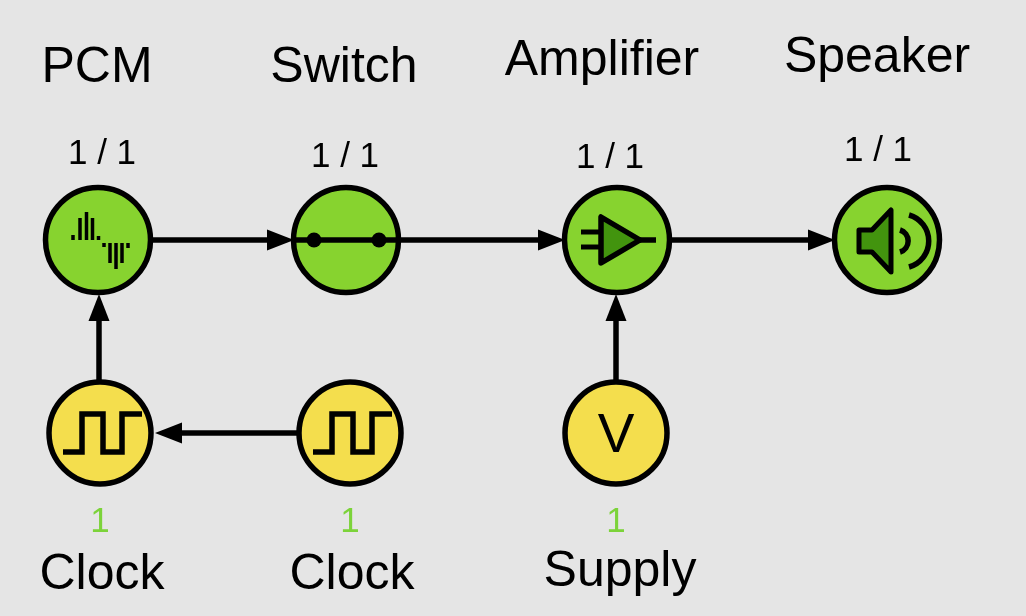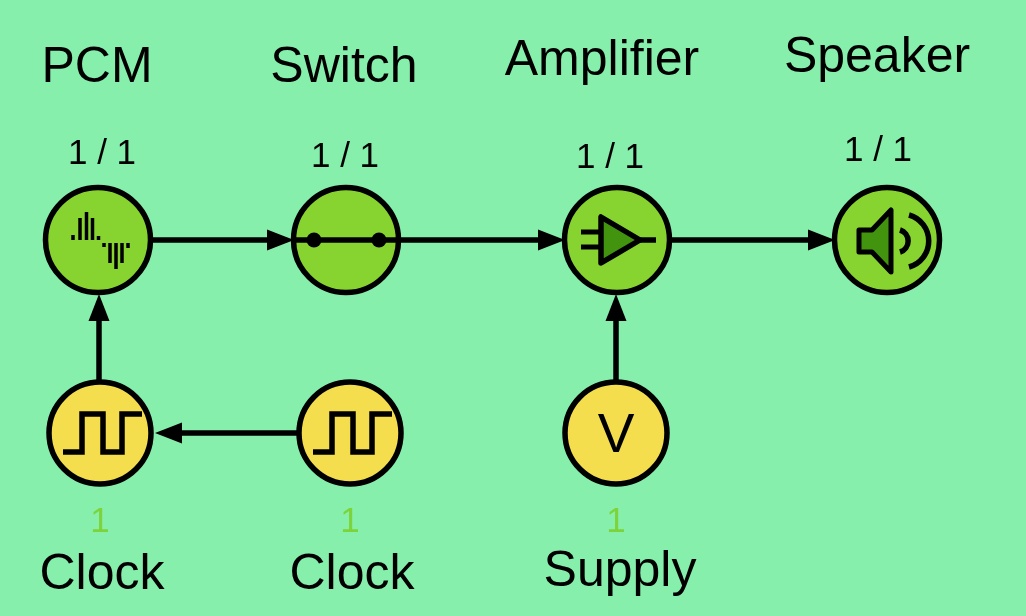--- a/index.html
+++ b/index.html
@@ -1,16 +1,16 @@
 <!DOCTYPE html>
 <html><head>
 <meta charset="utf-8">
 <style>
   html,body{margin:0;padding:0;background:#ffffff;}
-  .stage{width:1026px;height:616px;position:relative;background:#86efac;overflow:hidden;text-align:center;}
+  .stage{width:1026px;height:616px;position:relative;background:#e5e5e5;overflow:hidden;text-align:center;}
   svg text{font-family:"Liberation Sans","DejaVu Sans",sans-serif;}
   .node-title{font-size:50px;fill:#000000;}
   .node-count{font-size:35px;fill:#000000;}
   .src-count{font-size:35px;}
   .supply-symbol{font-size:55px;fill:#000000;}
   .edge-line{stroke:#000000;stroke-width:5.5;fill:none;}
   .edge-head{fill:#000000;stroke:none;}
   .node-circle{stroke:#000000;stroke-width:5.5;}
   .icon-stroke{stroke:#000000;fill:none;}
 </style>

